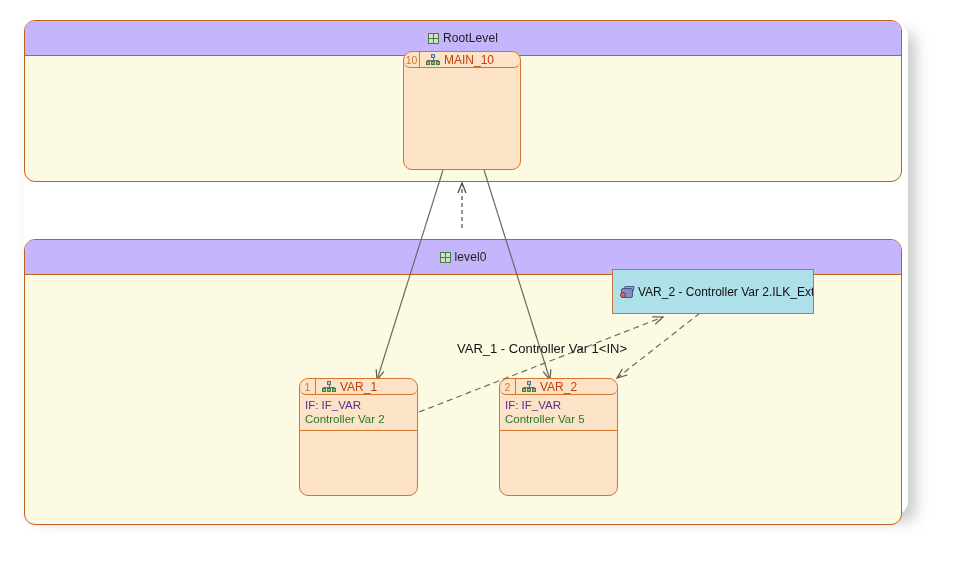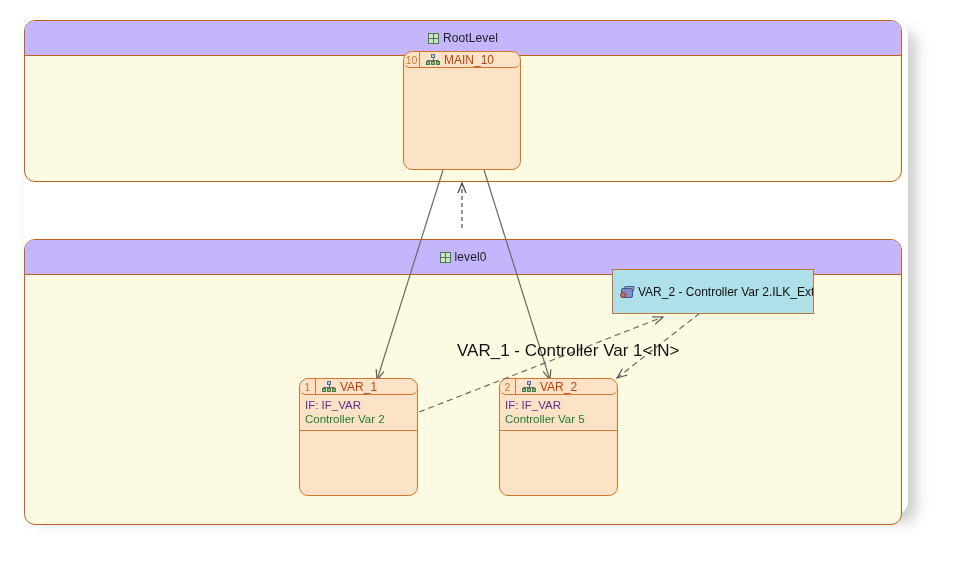--- a/index.html
+++ b/index.html
@@ -246,21 +246,21 @@
     left: 0px; top: 6px;
     width: 4px; height: 4px;
     background: #d06a6a;
     border: 1px solid #8c3434;
     border-radius: 50%;
   }
 
   
   .edge-label {
     position: absolute;
-    font-size: 17px;
+    font-size: 13px;
     color: #111111;
     white-space: nowrap;
     z-index: 7;
   }
 
   
   #connectors {
     position: absolute;
     left: 0; top: 0;
     width: 958px;

